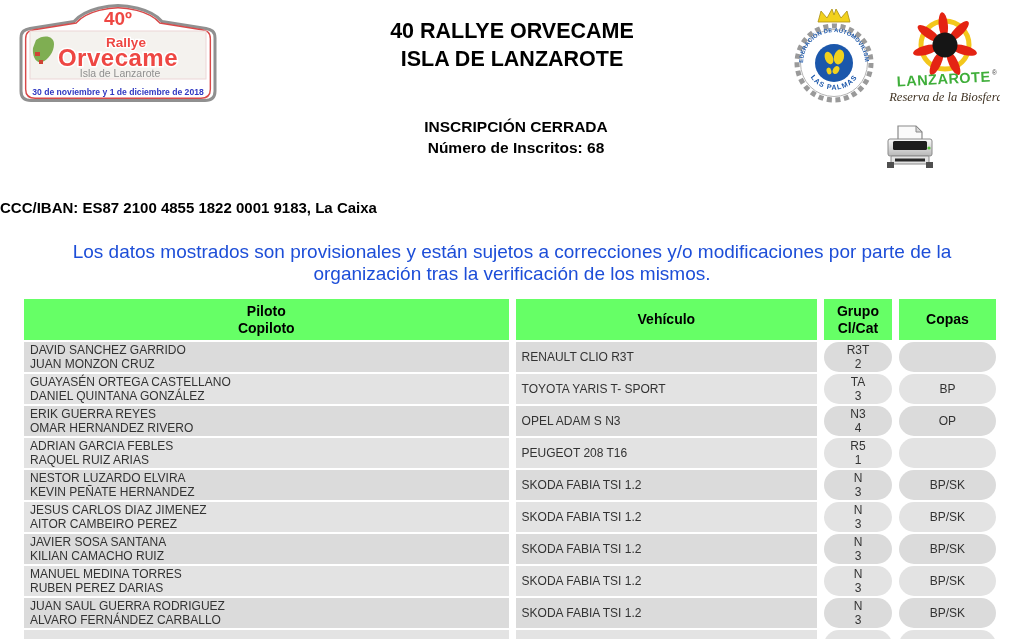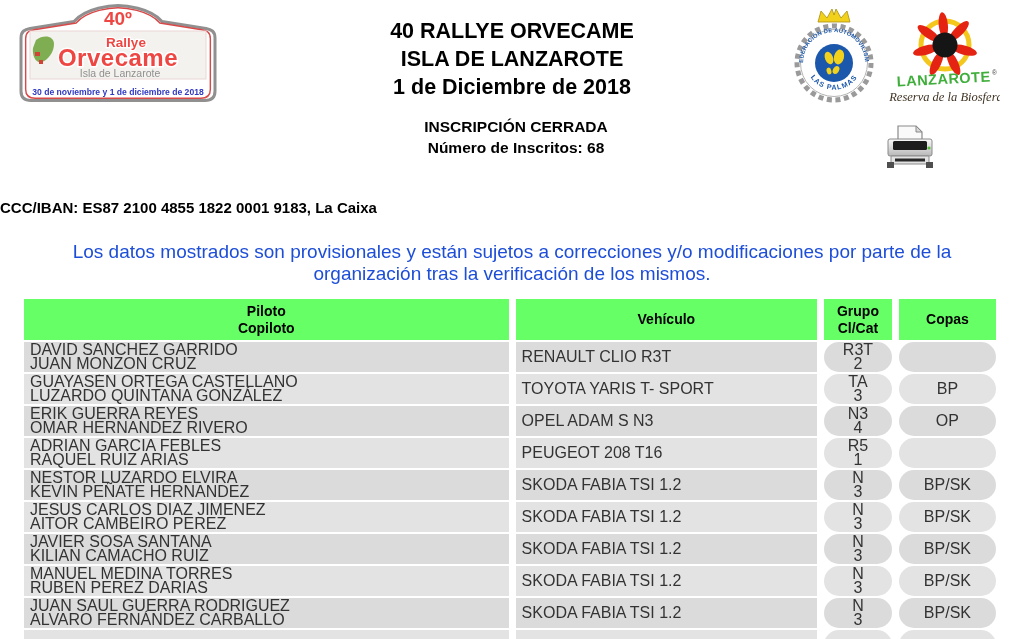--- a/index.html
+++ b/index.html
@@ -22,21 +22,21 @@
   .fed-logo  { position:absolute; left:789px; top:7px;   width:90px;  height:98px; }
   .lz-logo   { position:absolute; left:888px; top:12px;  width:112px; height:98px; }
   .print-btn { position:absolute; left:884px; top:124px; width:52px;  height:46px; cursor:pointer; }
   svg { display:block; width:100%; height:100%; }
 
   
   .table-wrap { position:absolute; left:17px; top:297px; width:986px; }
   table.grid { width:986px; table-layout:fixed; border-collapse:separate; border-spacing:7px 2.5px; }
   table.grid th { background:#66ff66; color:#000; font-weight:bold; font-size:14px;
                   line-height:17px; text-align:center; vertical-align:middle; height:41px; padding:0 2px; }
-  table.grid td { font-size:16px; color:#333; line-height:14px; height:30px;
+  table.grid td { font-size:12px; color:#333; line-height:14px; height:30px;
                   vertical-align:middle; padding:1px 6px; overflow:hidden; white-space:nowrap; }
   tbody tr:nth-child(odd)  td { background:#dbdbdb; }
   tbody tr:nth-child(even) td { background:#e3e3e3; }
   td.c-crew    { text-align:left; }
   td.c-vehicle { text-align:left; padding-left:8px; }
   td.c-group, td.c-cups { text-align:center; padding:1px 2px;border-radius:15px; }
   .w-crew{width:479px;} .w-vehicle{width:298px;} .w-group{width:67px;} .w-cups{width:96px;}
 </style>
 </head>
 <body>
@@ -57,21 +57,20 @@
       <text x="112" y="47" text-anchor="middle" font-size="13.5" font-weight="bold" fill="#ee4743" stroke="#ffffff" stroke-width="2.5" paint-order="stroke">Rallye</text>
       <text x="104" y="66" text-anchor="middle" font-size="24" font-weight="bold" letter-spacing="0.5" fill="#ee4743" stroke="#ffffff" stroke-width="3" paint-order="stroke">Orvecame</text>
       <text x="106" y="76.5" text-anchor="middle" font-size="10.5" fill="#8f8f8f">Isla de Lanzarote</text>
       <text x="104" y="95" text-anchor="middle" font-size="8.6" font-weight="bold" fill="#3038c2">30 de noviembre y 1 de diciembre de 2018</text>
     </svg>
   </div>
 
   <div class="title-block">
     <div>40 RALLYE ORVECAME</div>
     <div>ISLA DE LANZAROTE</div>
-    <div>1 de Diciembre de 2018</div>
   </div>
   <div class="status-block">
     <div>INSCRIPCIÓN CERRADA</div>
     <div>Número de Inscritos: 68</div>
   </div>
   <div class="iban-line">CCC/IBAN: ES87 2100 4855 1822 0001 9183, La Caixa</div>
   <div class="disclaimer">
     <div>Los datos mostrados son provisionales y están sujetos a correcciones y/o modificaciones por parte de la</div>
     <div>organización tras la verificación de los mismos.</div>
   </div>
@@ -169,21 +168,21 @@
               <div>R3T</div>
               <div>2</div>
             </td>
             <td class="c-cups">
               <div></div>
             </td>
           </tr>
           <tr>
             <td class="c-crew">
               <div>GUAYASÉN ORTEGA CASTELLANO</div>
-              <div>LUZARDO QUINTANA GONZÁLEZ</div>
+              <div>DANIEL QUINTANA GONZÁLEZ</div>
             </td>
             <td class="c-vehicle">
               <div>TOYOTA YARIS T- SPORT</div>
             </td>
             <td class="c-group">
               <div>TA</div>
               <div>3</div>
             </td>
             <td class="c-cups">
               <div>BP</div>

